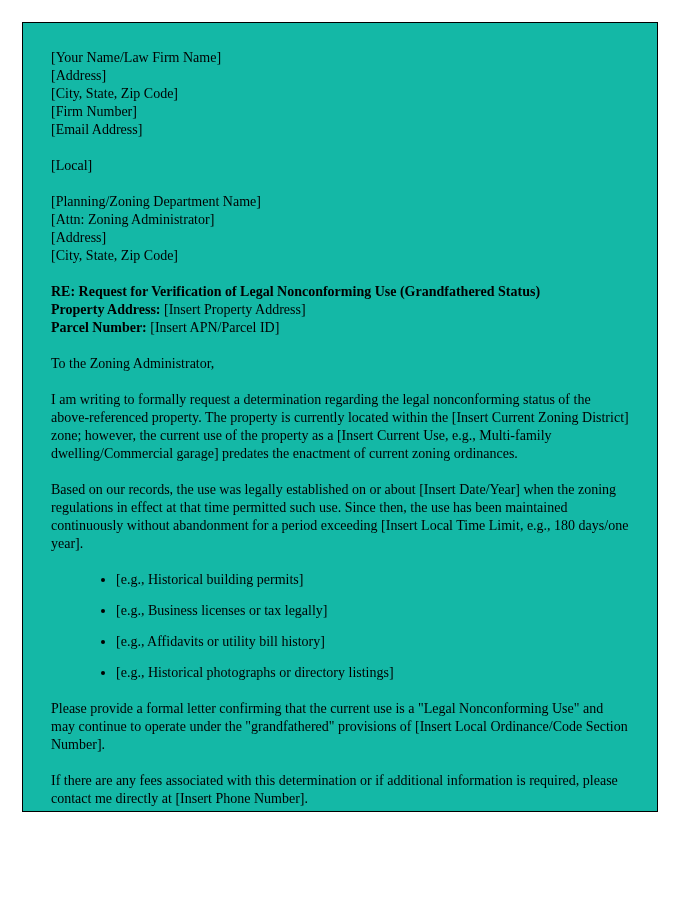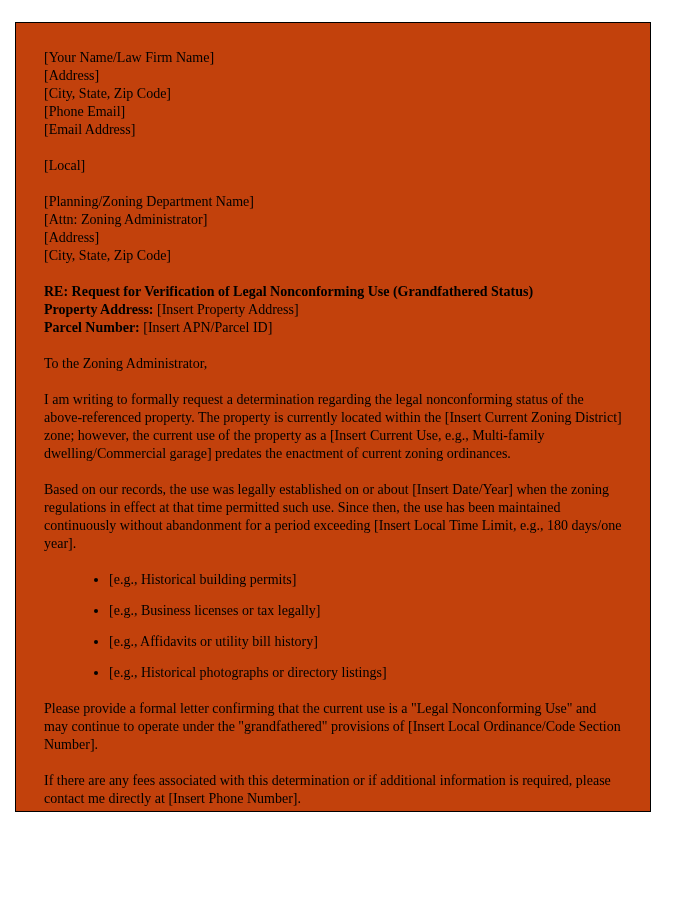--- a/index.html
+++ b/index.html
@@ -5,27 +5,27 @@
   html, body {
     margin: 0;
     padding: 0;
     background: #ffffff;
     width: 700px;
     height: 900px;
     font-family: "Liberation Serif", serif;
   }
   .page {
     position: absolute;
-    left: 15px;
+    left: 22px;
     top: 22px;
     width: 636px;
     height: 790px;
     box-sizing: border-box;
     border: 1px solid #000000;
-    background: #c2410c;
+    background: #14b8a6;
     padding: 26px 28px;
     overflow: hidden;
     color: #000000;
     font-size: 14px;
     line-height: 18px;
   }
   .line { margin: 0; }
   .block { margin: 0 0 18px 0; }
   .para { margin: 0 0 18px 0; }
   .bold { font-weight: bold; }
@@ -38,21 +38,21 @@
 </style>
 </head>
 <body>
 
 <div class="page">
 
   <div class="block">
     <div class="line">[Your Name/Law Firm Name]</div>
     <div class="line">[Address]</div>
     <div class="line">[City, State, Zip Code]</div>
-    <div class="line">[Phone Email]</div>
+    <div class="line">[Firm Number]</div>
     <div class="line">[Email Address]</div>
   </div>
 
   <div class="block">
     <div class="line">[Local]</div>
   </div>
 
   <div class="block">
     <div class="line">[Planning/Zoning Department Name]</div>
     <div class="line">[Attn: Zoning Administrator]</div>

